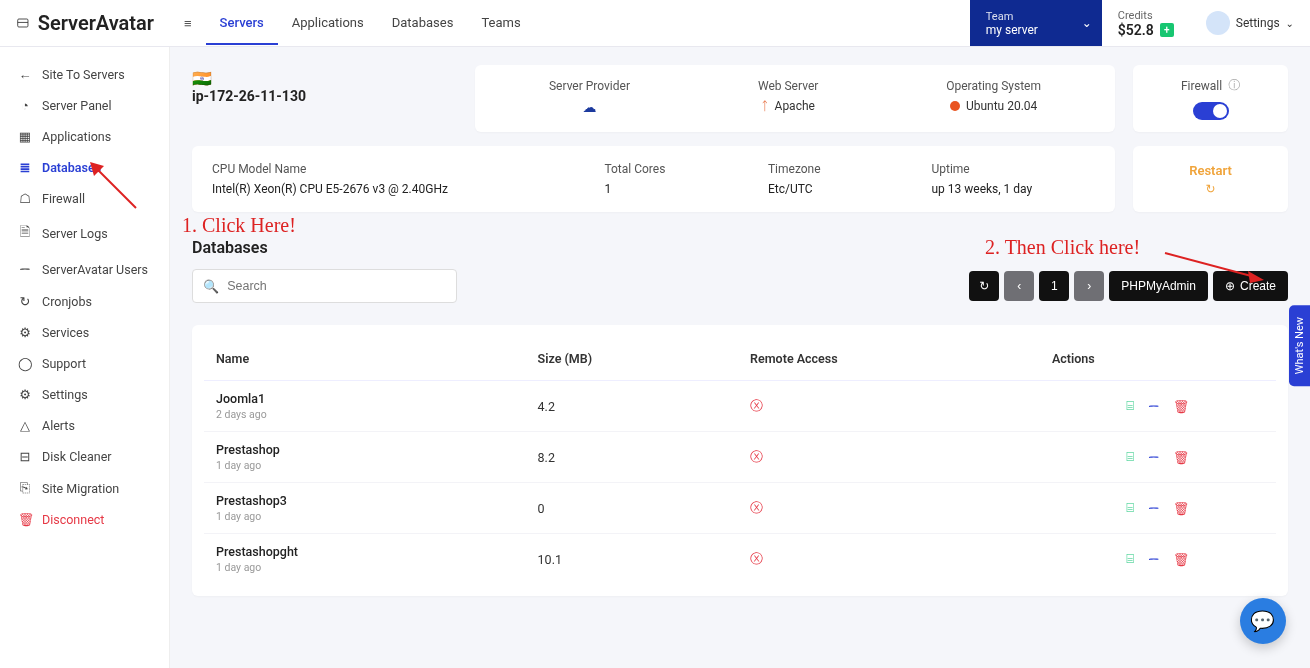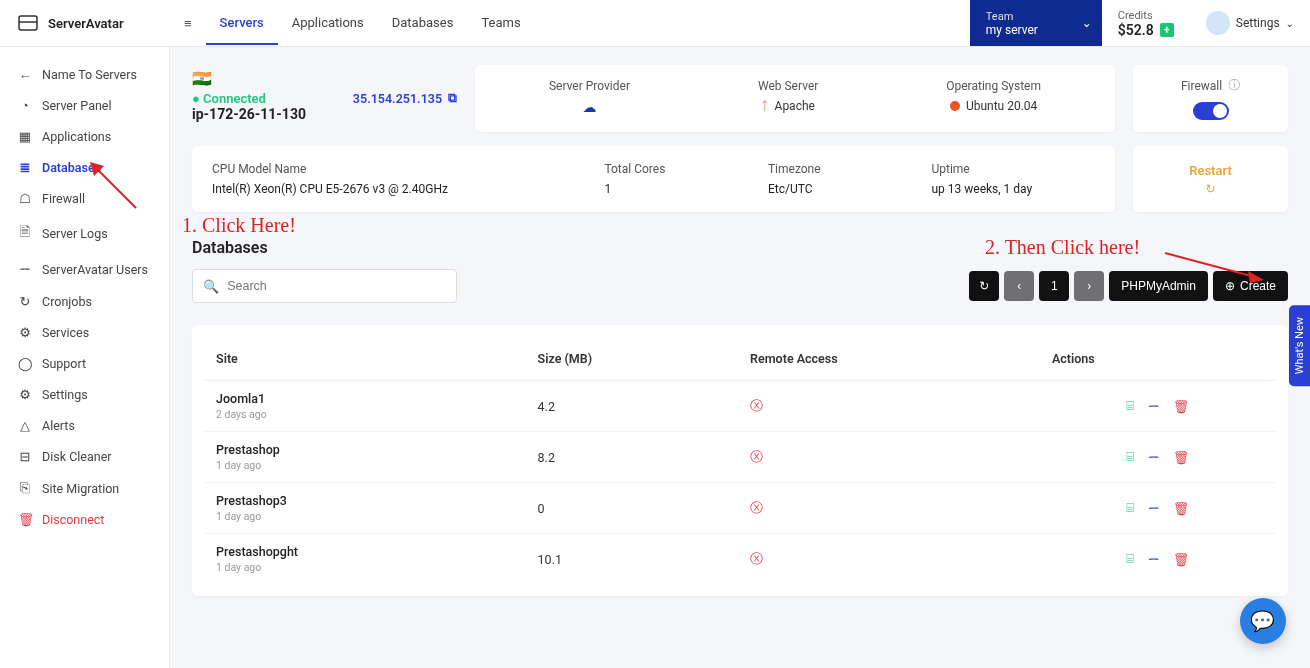--- a/index.html
+++ b/index.html
@@ -1,20 +1,20 @@
 <!DOCTYPE html>
 <html><head>
 <meta charset="utf-8">
 <style>
 * { box-sizing: border-box; margin: 0; padding: 0; }
 body { font-family: -apple-system, BlinkMacSystemFont, "Segoe UI", Roboto, sans-serif; font-size: 13px; background: #f5f6fa; color: #333; width:1310px; height:668px; overflow:hidden; position:relative;}
 
 
 .topbar { background:#fff; height:47px; display:flex; align-items:center; border-bottom:1px solid #e8e8ef; position:relative;}
-.logo { display:flex; align-items:center; gap:8px; font-weight:600; font-size:13px; padding:0 16px; width:170px; color:#222;}
+.logo { display:flex; gap:8px; font-weight:600; font-size:20px; padding:0 16px; width:170px; color:#222;}
 .logo svg { width:24px; height:24px; }
 .hamburger { color:#555; padding:0 14px; cursor:pointer;}
 .tabs { display:flex; gap:0;}
 .tabs .tab { padding:14px 14px 13px; font-size:13px; color:#444; cursor:pointer;}
 .tabs .tab.active { color:#2a3fd4; border-bottom:2px solid #2a3fd4; font-weight:500;}
 .topbar-right { margin-left:auto; display:flex; align-items:stretch; height:100%;}
 .team-box { background:#0f2a91; color:#fff; padding:6px 16px; display:flex; flex-direction:column; justify-content:center; width:132px; position:relative; cursor:pointer;}
 .team-box .lbl { font-size:11px; opacity:.85;}
 .team-box .val { font-size:12px;}
 .team-box .chevron { position:absolute; right:10px; top:50%; transform:translateY(-50%); font-size:12px;}
@@ -148,21 +148,21 @@
       <span style="font-size:10px;">⌄</span>
     </div>
   </div>
 </div>
 
 <div class="layout">
 
   <div class="sidebar">
     <div class="item">
         <span class="ico">←</span>
-        <span>Name To Servers</span>
+        <span>Site To Servers</span>
       </div>
     <div class="item">
         <span class="ico">◔</span>
         <span>Server Panel</span>
       </div>
     <div class="item">
         <span class="ico">▦</span>
         <span>Applications</span>
       </div>
     <div class="item active">
@@ -212,27 +212,20 @@
     <div class="item danger">
         <span class="ico">🗑</span>
         <span>Disconnect</span>
       </div>
   </div>
 
   <div class="main">
     <div class="row1">
       <div class="server-ident">
         <div class="flag">🇮🇳</div>
-        <div class="conn-line">
-          <span class="connected">Connected</span>
-          <span class="ip">
-              <span>35.154.251.135</span>
-              <span>⧉</span>
-            </span>
-        </div>
         <div class="hostname">ip-172-26-11-130</div>
       </div>
 
       <div class="info-card">
         <div class="info-col">
           <div class="lbl">Server Provider</div>
           <div class="val">
               <span class="cloud-ico">☁</span>
             </div>
         </div>
@@ -305,21 +298,21 @@
             <span style="margin-right:5px;">⊕</span>
             <span>Create</span>
           </button>
       </div>
     </div>
 
     <div class="table-card">
       <table>
         <thead>
           <tr>
-            <th style="width:30%;">Site</th>
+            <th style="width:30%;">Name</th>
             <th class="center">Size (MB)</th>
             <th class="center">Remote Access</th>
             <th class="center">Actions</th>
           </tr>
         </thead>
         <tbody id="db-rows">
             <tr>
               <td>
                 <div class="dbname">Joomla1</div>
                 <div class="sub">2 days ago</div>

